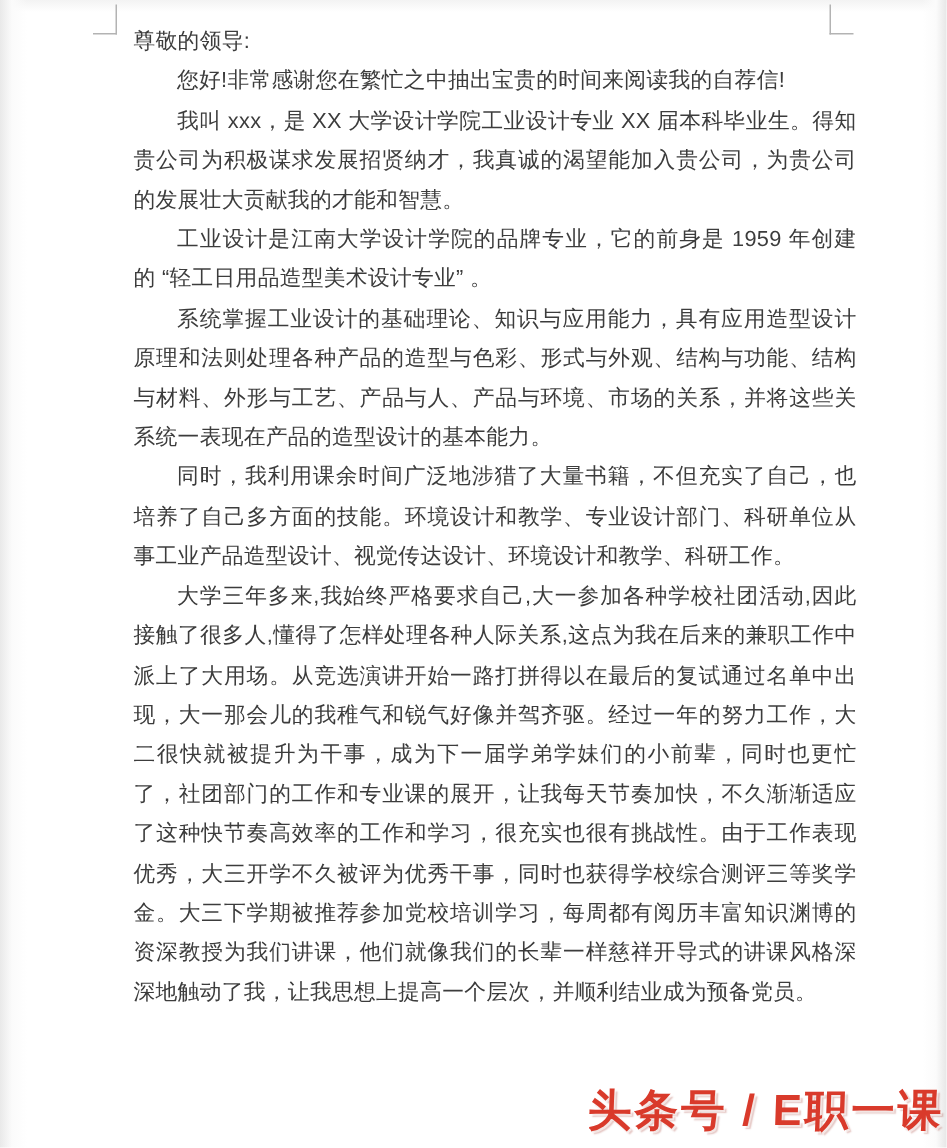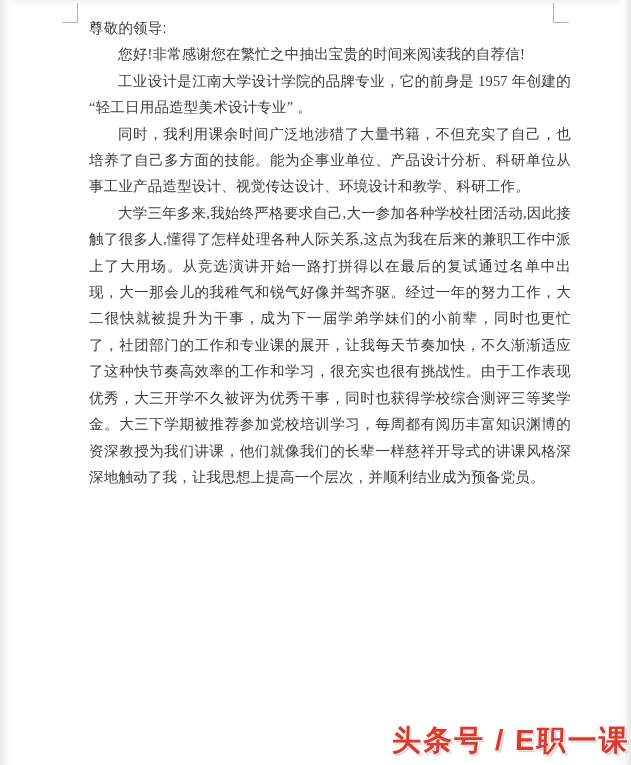--- a/index.html
+++ b/index.html
@@ -44,21 +44,21 @@
     top: 15px;
     width: 482px;
     font-size: 14.5px;
     line-height: 26.4px;
     color: var(--text-color, #3c3c3c);
     text-align: justify;
     letter-spacing: 0.2px;
     text-justify: inter-ideograph;
   }
   .content p { margin: 0; }
-  .content p.indent { text-indent: 2em; font-family: Liberation Serif, serif; }
+  .content p.indent { text-indent: 2em; }
   .watermark {
     position: absolute;
     right: 1px;
     bottom: 4px;
     font-size: 29px;
     font-weight: bold;
     letter-spacing: 2px;
     white-space: nowrap;
     color: var(--accent-color, #d93a2b);
     text-shadow: 1px 1px 0 rgba(255,255,255,0.55), 2px 2px 1px rgba(150,30,20,0.25);
@@ -68,19 +68,21 @@
 </head>
 <body>
 
 <div class="page">
   <div class="corner corner-left"></div>
   <div class="corner corner-right"></div>
 
   <div class="content">
     <p>尊敬的领导:</p>
     <p class="indent">您好!非常感谢您在繁忙之中抽出宝贵的时间来阅读我的自荐信!</p>
-    <p class="indent">工业设计是江南大学设计学院的品牌专业，它的前身是 1957 年创建的 “轻工日用品造型美术设计专业” 。</p>
-    <p class="indent">同时，我利用课余时间广泛地涉猎了大量书籍，不但充实了自己，也培养了自己多方面的技能。能为企事业单位、产品设计分析、科研单位从事工业产品造型设计、视觉传达设计、环境设计和教学、科研工作。</p>
+    <p class="indent">我叫 xxx，是 XX 大学设计学院工业设计专业 XX 届本科毕业生。得知贵公司为积极谋求发展招贤纳才，我真诚的渴望能加入贵公司，为贵公司的发展壮大贡献我的才能和智慧。</p>
+    <p class="indent">工业设计是江南大学设计学院的品牌专业，它的前身是 1959 年创建的 “轻工日用品造型美术设计专业” 。</p>
+    <p class="indent">系统掌握工业设计的基础理论、知识与应用能力，具有应用造型设计原理和法则处理各种产品的造型与色彩、形式与外观、结构与功能、结构与材料、外形与工艺、产品与人、产品与环境、市场的关系，并将这些关系统一表现在产品的造型设计的基本能力。</p>
+    <p class="indent">同时，我利用课余时间广泛地涉猎了大量书籍，不但充实了自己，也培养了自己多方面的技能。环境设计和教学、专业设计部门、科研单位从事工业产品造型设计、视觉传达设计、环境设计和教学、科研工作。</p>
     <p class="indent">大学三年多来,我始终严格要求自己,大一参加各种学校社团活动,因此接触了很多人,懂得了怎样处理各种人际关系,这点为我在后来的兼职工作中派上了大用场。从竞选演讲开始一路打拼得以在最后的复试通过名单中出现，大一那会儿的我稚气和锐气好像并驾齐驱。经过一年的努力工作，大二很快就被提升为干事，成为下一届学弟学妹们的小前辈，同时也更忙了，社团部门的工作和专业课的展开，让我每天节奏加快，不久渐渐适应了这种快节奏高效率的工作和学习，很充实也很有挑战性。由于工作表现优秀，大三开学不久被评为优秀干事，同时也获得学校综合测评三等奖学金。大三下学期被推荐参加党校培训学习，每周都有阅历丰富知识渊博的资深教授为我们讲课，他们就像我们的长辈一样慈祥开导式的讲课风格深深地触动了我，让我思想上提高一个层次，并顺利结业成为预备党员。</p>
   </div>
 
   <div class="watermark">头条号 / E职一课</div>
 </div>
 
 </body></html>

